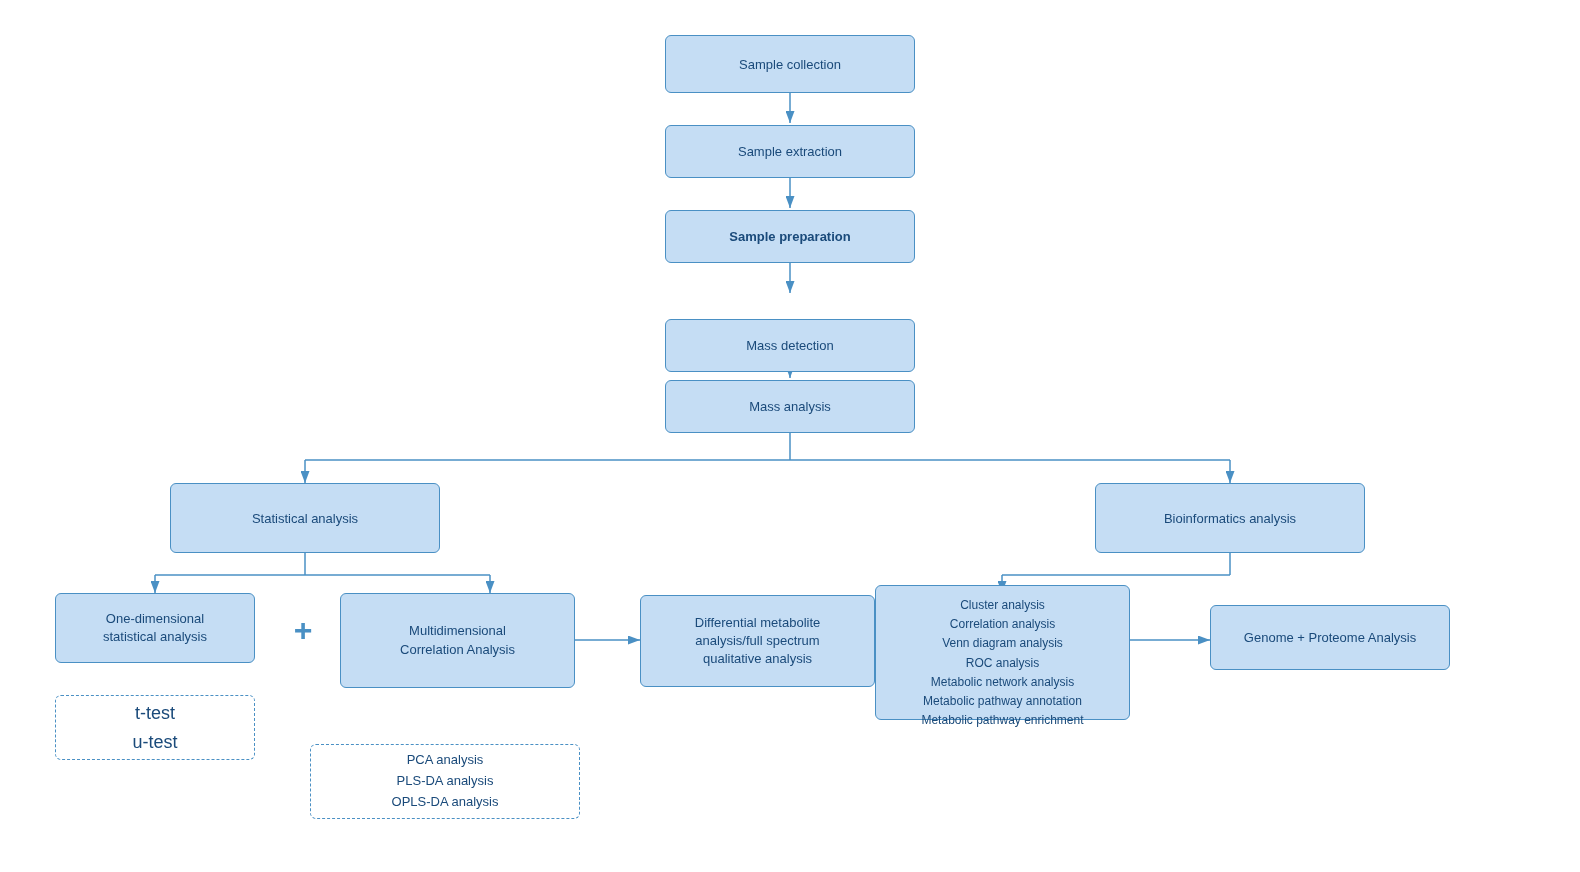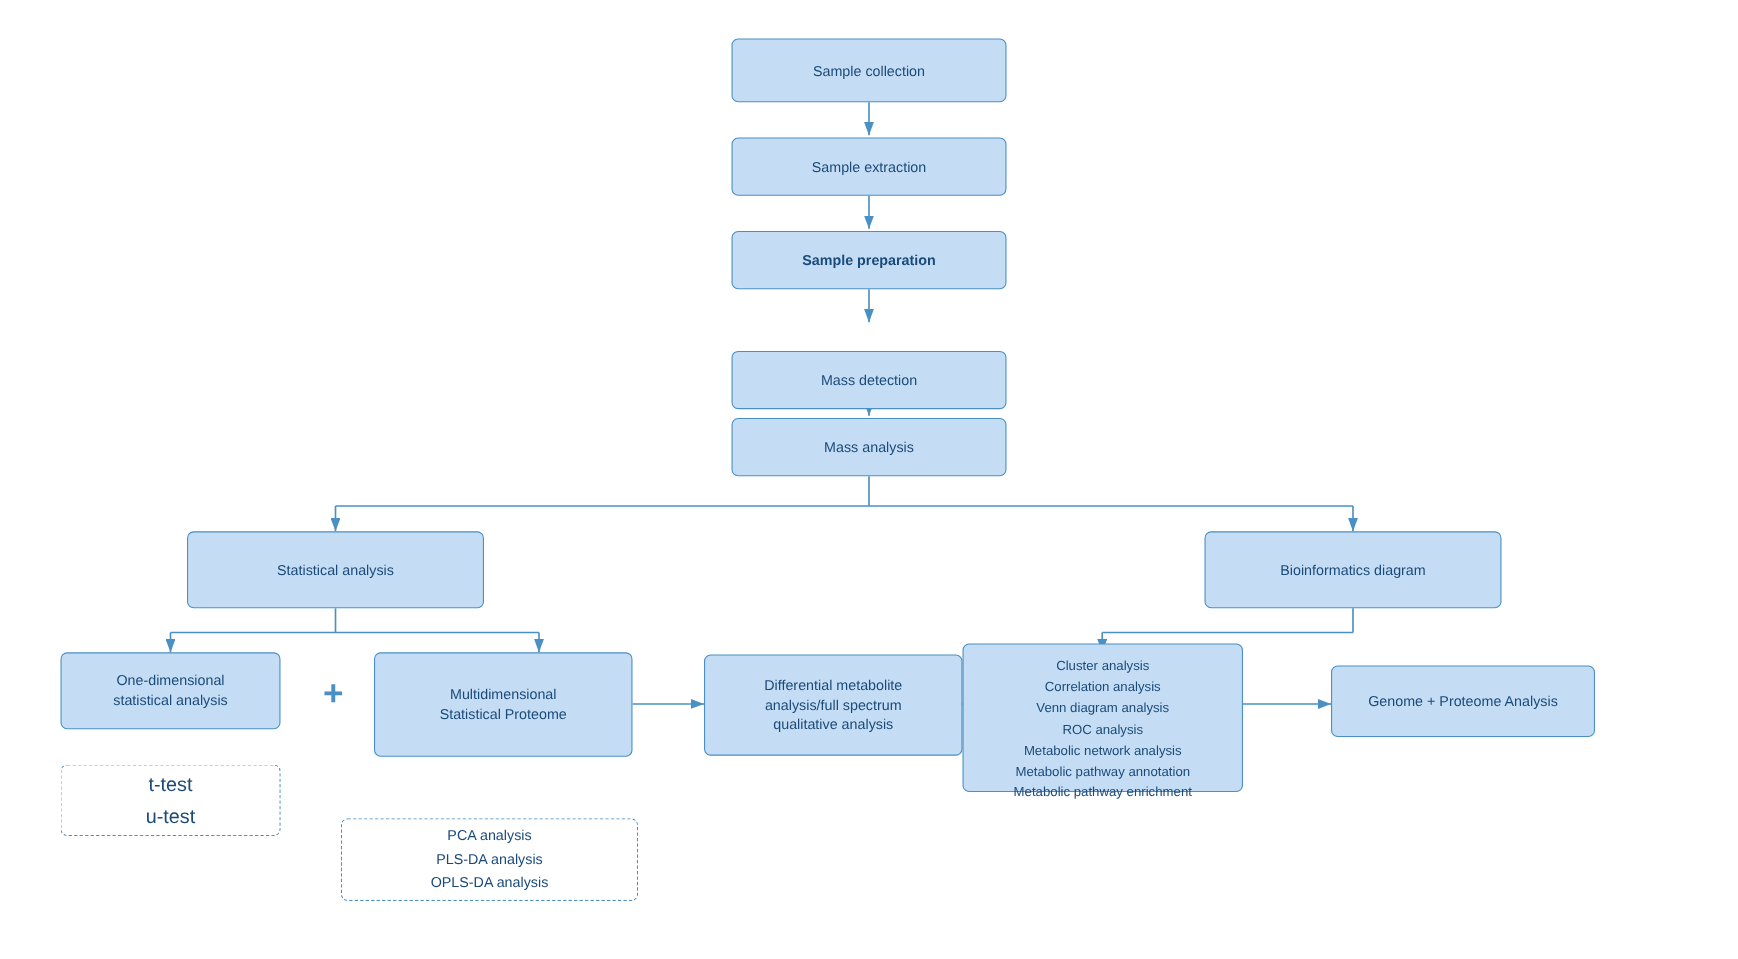--- a/index.html
+++ b/index.html
@@ -102,29 +102,29 @@
   <div class="box" style="left:665px; top:120px; width:250px; height:53px;">Sample extraction</div>
 
   <div class="box" style="left:665px; top:205px; width:250px; height:53px;font-weight:bold;">Sample preparation</div>
 
   <div class="box" style="left:665px; top:290px; width:250px; height:53px;margin-top:24px;">Mass detection</div>
 
   <div class="box" style="left:665px; top:375px; width:250px; height:53px;">Mass analysis</div>
 
   <div class="box" style="left:170px; top:478px; width:270px; height:70px;">Statistical analysis</div>
 
-  <div class="box" style="left:1095px; top:478px; width:270px; height:70px;">Bioinformatics diagram</div>
+  <div class="box" style="left:1095px; top:478px; width:270px; height:70px;">Bioinformatics analysis</div>
 
   <div class="box" style="left:55px; top:588px; width:200px; height:70px; white-space:pre-line; line-height:1.4;">One-dimensional
 statistical analysis</div>
 
   <div class="plus-sign" style="left:278px; top:600px; width:50px; height:50px;">+</div>
 
   <div class="box" style="left:340px; top:588px; width:235px; height:95px; white-space:pre-line; line-height:1.4;">Multidimensional
-Statistical Proteome</div>
+Correlation Analysis</div>
 
   <div class="box" style="left:640px; top:590px; width:235px; height:92px; white-space:pre-line; line-height:1.4; text-align:center;">Differential metabolite
 analysis/full spectrum
 qualitative analysis</div>
 
   <div class="box" style="left:875px; top:580px; width:255px; height:135px; white-space:pre-line; line-height:1.6; align-items:flex-start; padding:10px 28px; font-size:12px;">Cluster analysis
 Correlation analysis
 Venn diagram analysis
 ROC analysis
 Metabolic network analysis

